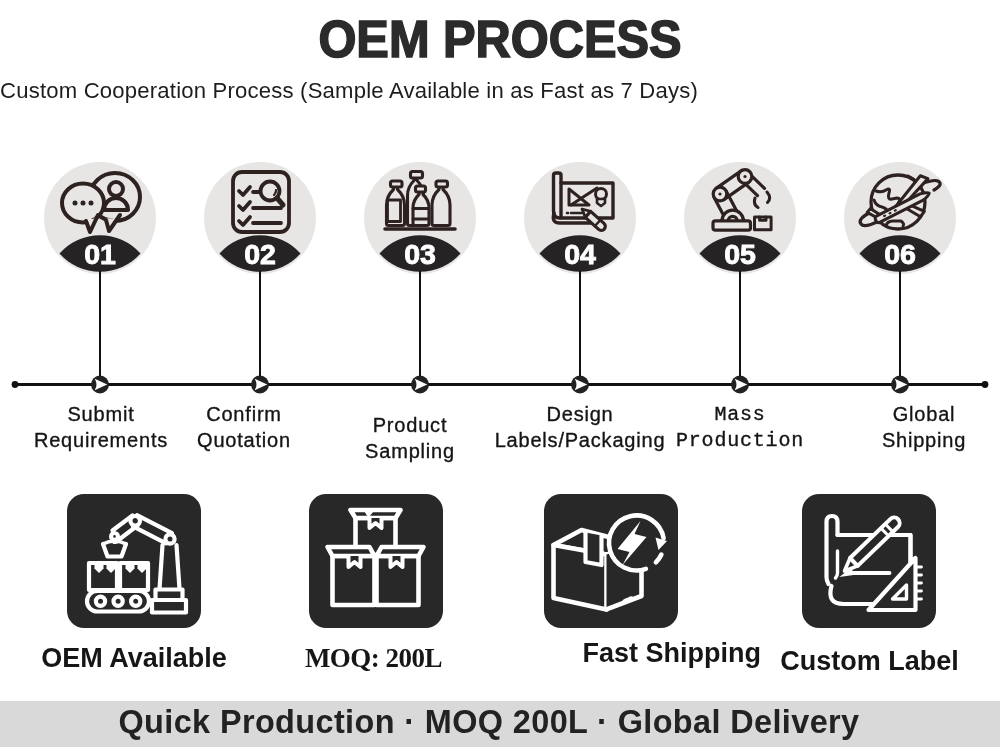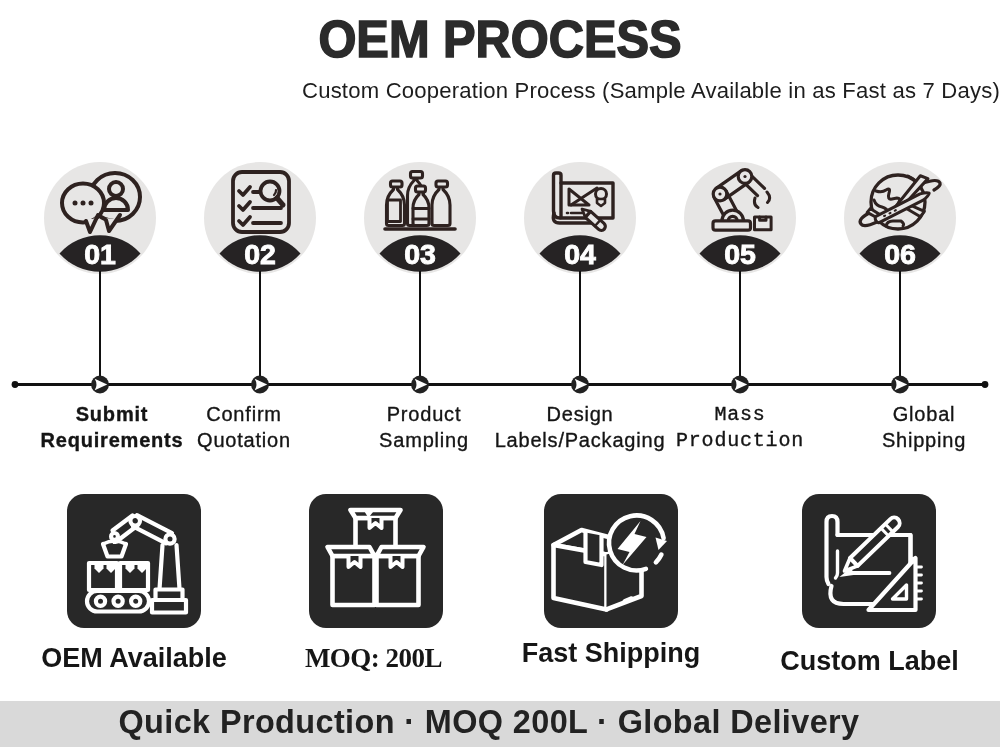--- a/index.html
+++ b/index.html
@@ -1,21 +1,21 @@
 <!DOCTYPE html>
 <html><head>
 <meta charset="utf-8">
 <style>
   html,body{margin:0;padding:0;}
   body{width:1000px;height:747px;position:relative;background:#ffffff;
        font-family:"Liberation Sans", sans-serif;overflow:hidden;}
   .abs{position:absolute;}
   #title{left:0;top:9px;width:1000px;text-align:center;
          font-size:52px;font-weight:700;color:#2b2b2b;letter-spacing:0px;-webkit-text-stroke:1.6px #2b2b2b;transform:scaleX(0.938);}
-  #subtitle{left:0;top:78px;width:1000px;text-align:right;
+  #subtitle{left:0;top:78px;width:1000px;text-align:left;
          font-size:22.1px;font-weight:400;color:#1d1d1d;letter-spacing:0.2px;}
   .stepcircle{width:112px;height:112px;border-radius:50%;background:#e7e6e5;top:162px;}
   .vline{width:2.5px;background:#111;top:271px;height:105px;}
   .steplabel{top:402px;-webkit-text-stroke:0.35px #151515;width:200px;text-align:center;font-size:20px;line-height:25.5px;
              color:#151515;font-weight:500;letter-spacing:0.8px;}
   .sq{width:134px;height:134px;border-radius:17px;background:#282828;top:494px;}
   .sqlabel{top:643px;text-align:center;font-size:27px;color:#161616;font-weight:600;width:300px;}
   #banner{left:0;top:701px;width:1000px;height:46px;background:#d9d9d9;}
   #bannertext{left:-11px;top:704px;width:1000px;text-align:center;font-size:32.4px;
               font-weight:700;color:#222222;letter-spacing:0.4px;}
@@ -86,35 +86,35 @@
   </g>
 </svg>
 
 <div class="abs vline" style="left:98.7px;"></div>
 <div class="abs vline" style="left:258.7px;"></div>
 <div class="abs vline" style="left:418.7px;"></div>
 <div class="abs vline" style="left:578.7px;"></div>
 <div class="abs vline" style="left:738.7px;"></div>
 <div class="abs vline" style="left:898.7px;"></div>
 
-<div class="abs steplabel" style="left:12px;font-weight:bold;">Submit<br>Requirements</div>
+<div class="abs steplabel" style="left:1px;">Submit<br>Requirements</div>
 <div class="abs steplabel" style="left:144px;">Confirm<br>Quotation</div>
-<div class="abs steplabel" style="left:324px;">Product<br>Sampling</div>
+<div class="abs steplabel" style="left:310px;margin-top:11px;">Product<br>Sampling</div>
 <div class="abs steplabel" style="left:480px;">Design<br>Labels/Packaging</div>
 <div class="abs steplabel" style="left:640px;font-family:Liberation Mono, monospace;">Mass<br>Production</div>
 <div class="abs steplabel" style="left:824px;">Global<br>Shipping</div>
 
 <div class="abs sq" style="left:67px;"></div>
 <div class="abs sq" style="left:308.5px;"></div>
 <div class="abs sq" style="left:543.5px;"></div>
 <div class="abs sq" style="left:801.5px;"></div>
 
 <div class="abs sqlabel" style="left:-16px;">OEM Available</div>
 <div class="abs sqlabel" style="left:223.5px;letter-spacing:-0.5px;font-family:Liberation Serif, serif;">MOQ: 200L</div>
-<div class="abs sqlabel" style="left:461px;top:638px;">Fast Shipping</div>
+<div class="abs sqlabel" style="left:461px;top:638px;text-align:right;">Fast Shipping</div>
 <div class="abs sqlabel" style="left:719.5px;top:646px;">Custom Label</div>
 
 <svg class="abs" style="left:0;top:0;pointer-events:none;" width="1000" height="747" viewBox="0 0 1000 747">
 
 <g transform="translate(100,203)" stroke="#2e2220" stroke-width="4" fill="none" stroke-linecap="round" stroke-linejoin="round">
   <ellipse cx="15" cy="-6" rx="25" ry="24"></ellipse>
   <path d="M 6,15 L 9,28 L 21,12 L 13,16 Z" fill="#e7e6e5" stroke="none"></path>
   <path d="M 6,17 L 9,28 L 20,12"></path>
   <circle cx="16" cy="-14" r="7"></circle>
   <path d="M 4,7 a 12,12 0 0 1 24,0 z"></path>

